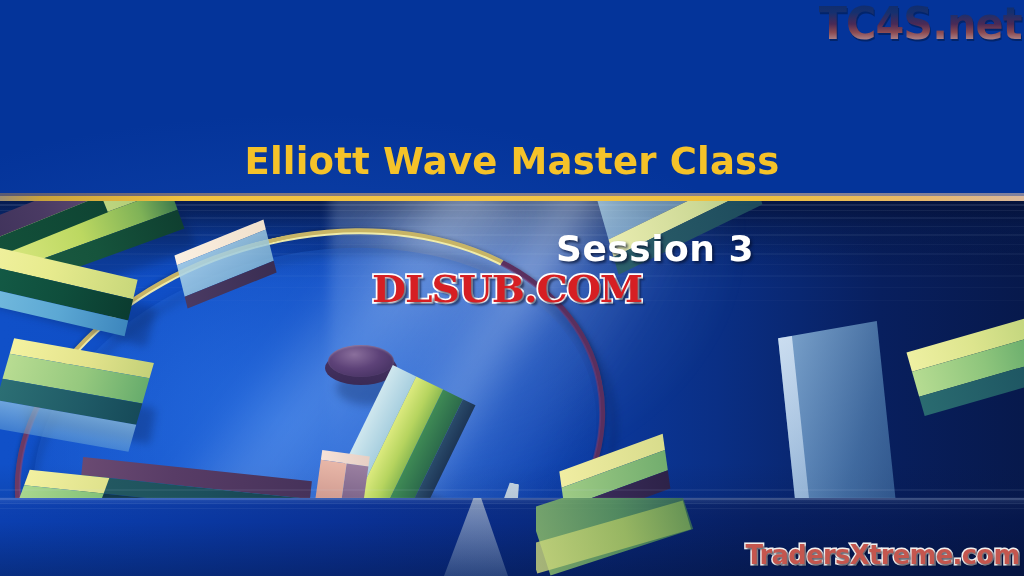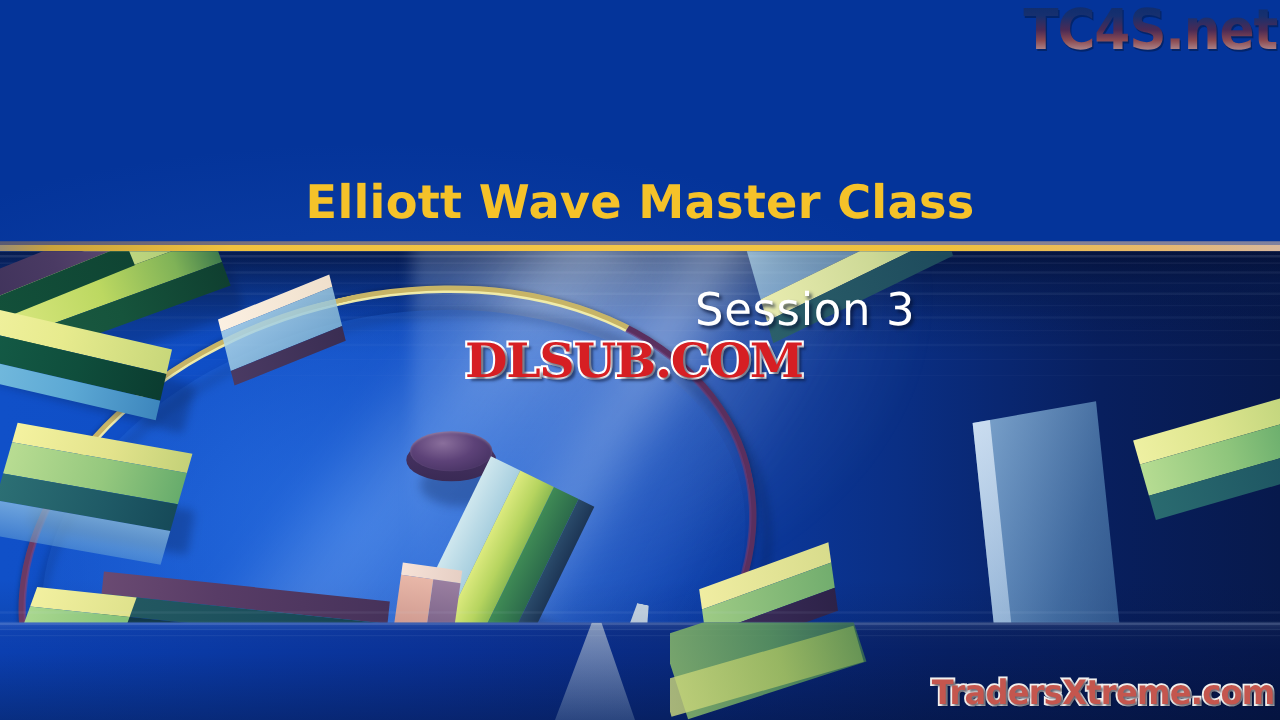--- a/index.html
+++ b/index.html
@@ -213,21 +213,21 @@
     position:absolute; left:0; top:0; width:100%; height:100%;
     background:linear-gradient(to bottom,
       rgba(200,225,255,.16) 0%, rgba(200,225,255,.02) 9%,
       rgba(0,0,0,0) 30%, rgba(3,14,44,.35) 100%);
   }
 
   
   #session {
     position:absolute; left:556px; top:228px;
     font-family:"DejaVu Sans", sans-serif;
-    font-weight:normal;
+    font-weight:bold;
     font-size:36px;
     color:#ffffff;
     text-shadow:2px 2px 3px rgba(6,18,50,.75);
     white-space:nowrap;
     letter-spacing:.5px;
   }
 
   
   #dlsub {
     position:absolute; left:372px; top:266px;

